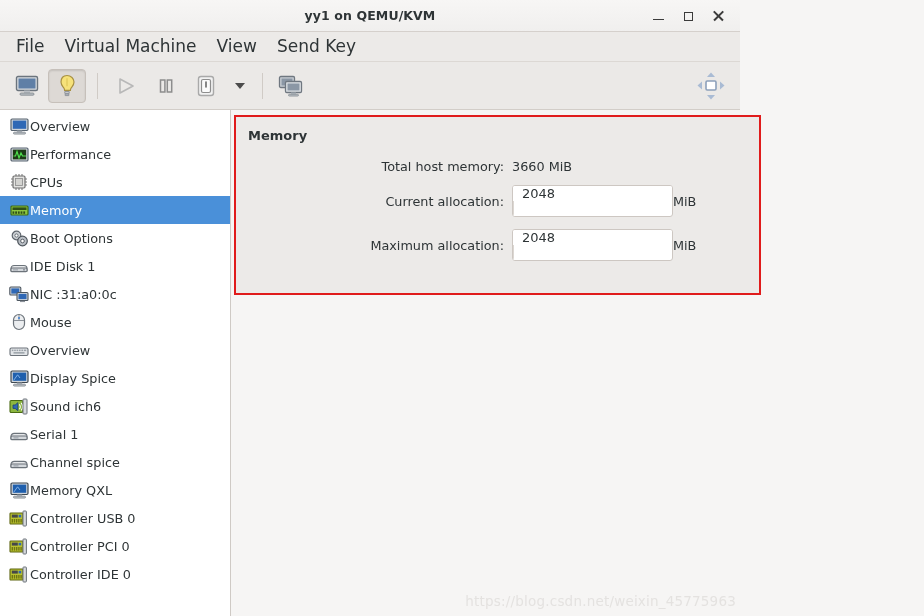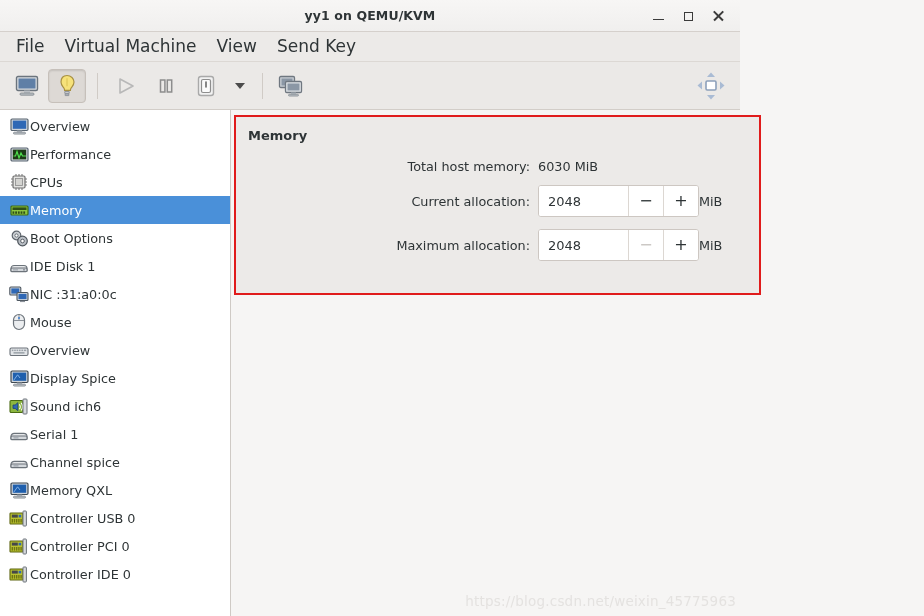--- a/index.html
+++ b/index.html
@@ -75,32 +75,32 @@
   .side-ico { width: 22px; height: 20px; flex: 0 0 22px; display: flex; align-items: center; justify-content: center; }
 
   
   .content { flex: 1 1 auto; position: relative; background: #f6f5f4; padding: 10px 0 0 2px; }
   .mem-panel {
     position: absolute; left: 3px; top: 5px; width: 527px; height: 180px;
     border: 2px solid #e01b1b; background: #eceae8;
   }
   .panel-title { font-size: 13px; font-weight: bold; color: #2e3436; padding: 11px 0 0 12px; }
   .form { padding: 9px 0 0 0; }
-  .form-row { display: flex; align-items: center; height: 28px; margin-bottom: 2px; padding-left: 26px; }
+  .form-row { display: flex; align-items: center; height: 28px; margin-bottom: 2px; }
   .form-row.spin-row { height: 38px; margin-bottom: 6px; }
   .form-label {
     width: 276px; flex: 0 0 276px; text-align: right; padding-right: 8px;
     font-size: 12.8px; color: #2e3436;
   }
   .form-value { font-size: 12.8px; color: #2e3436; }
   .unit { font-size: 12.8px; color: #2e3436; margin-left: 0; }
 
   .spinner {
     display: flex; align-items: stretch; height: 32px; width: 161px;
-    background: #ffffff; border: 1px solid #cdc7c2; border-radius: 3px; overflow: hidden;
+    background: #ffffff; border: 1px solid #cdc7c2; border-radius: 3px; overflow: hidden; flex-direction: column;
   }
   .spin-text {
     flex: 1 1 auto; display: flex; align-items: center; padding-left: 9px;
     font-size: 13px; color: #2e3436; background: #ffffff;
   }
   .spin-btn {
     width: 35px; flex: 0 0 35px; display: flex; align-items: center; justify-content: center;
     background: #ffffff; border-left: 1px solid #dcd7d2; font-size: 16px; color: #2e3436; line-height: 1;
   }
   .spin-btn.disabled { color: #c8c4c0; }
@@ -455,21 +455,21 @@
 
     <div class="content">
 
       <div class="mem-panel">
         <div class="panel-title">Memory</div>
 
         <div class="form">
 
           <div class="form-row">
             <div class="form-label">Total host memory:</div>
-            <div class="form-value">6030 MiB</div>
+            <div class="form-value">3660 MiB</div>
           </div>
 
           <div class="form-row spin-row">
             <div class="form-label">Current allocation:</div>
             <div class="spinner">
               <div class="spin-text">2048</div>
               <div class="spin-btn">−</div>
               <div class="spin-btn">+</div>
             </div>
             <div class="unit">MiB</div>

